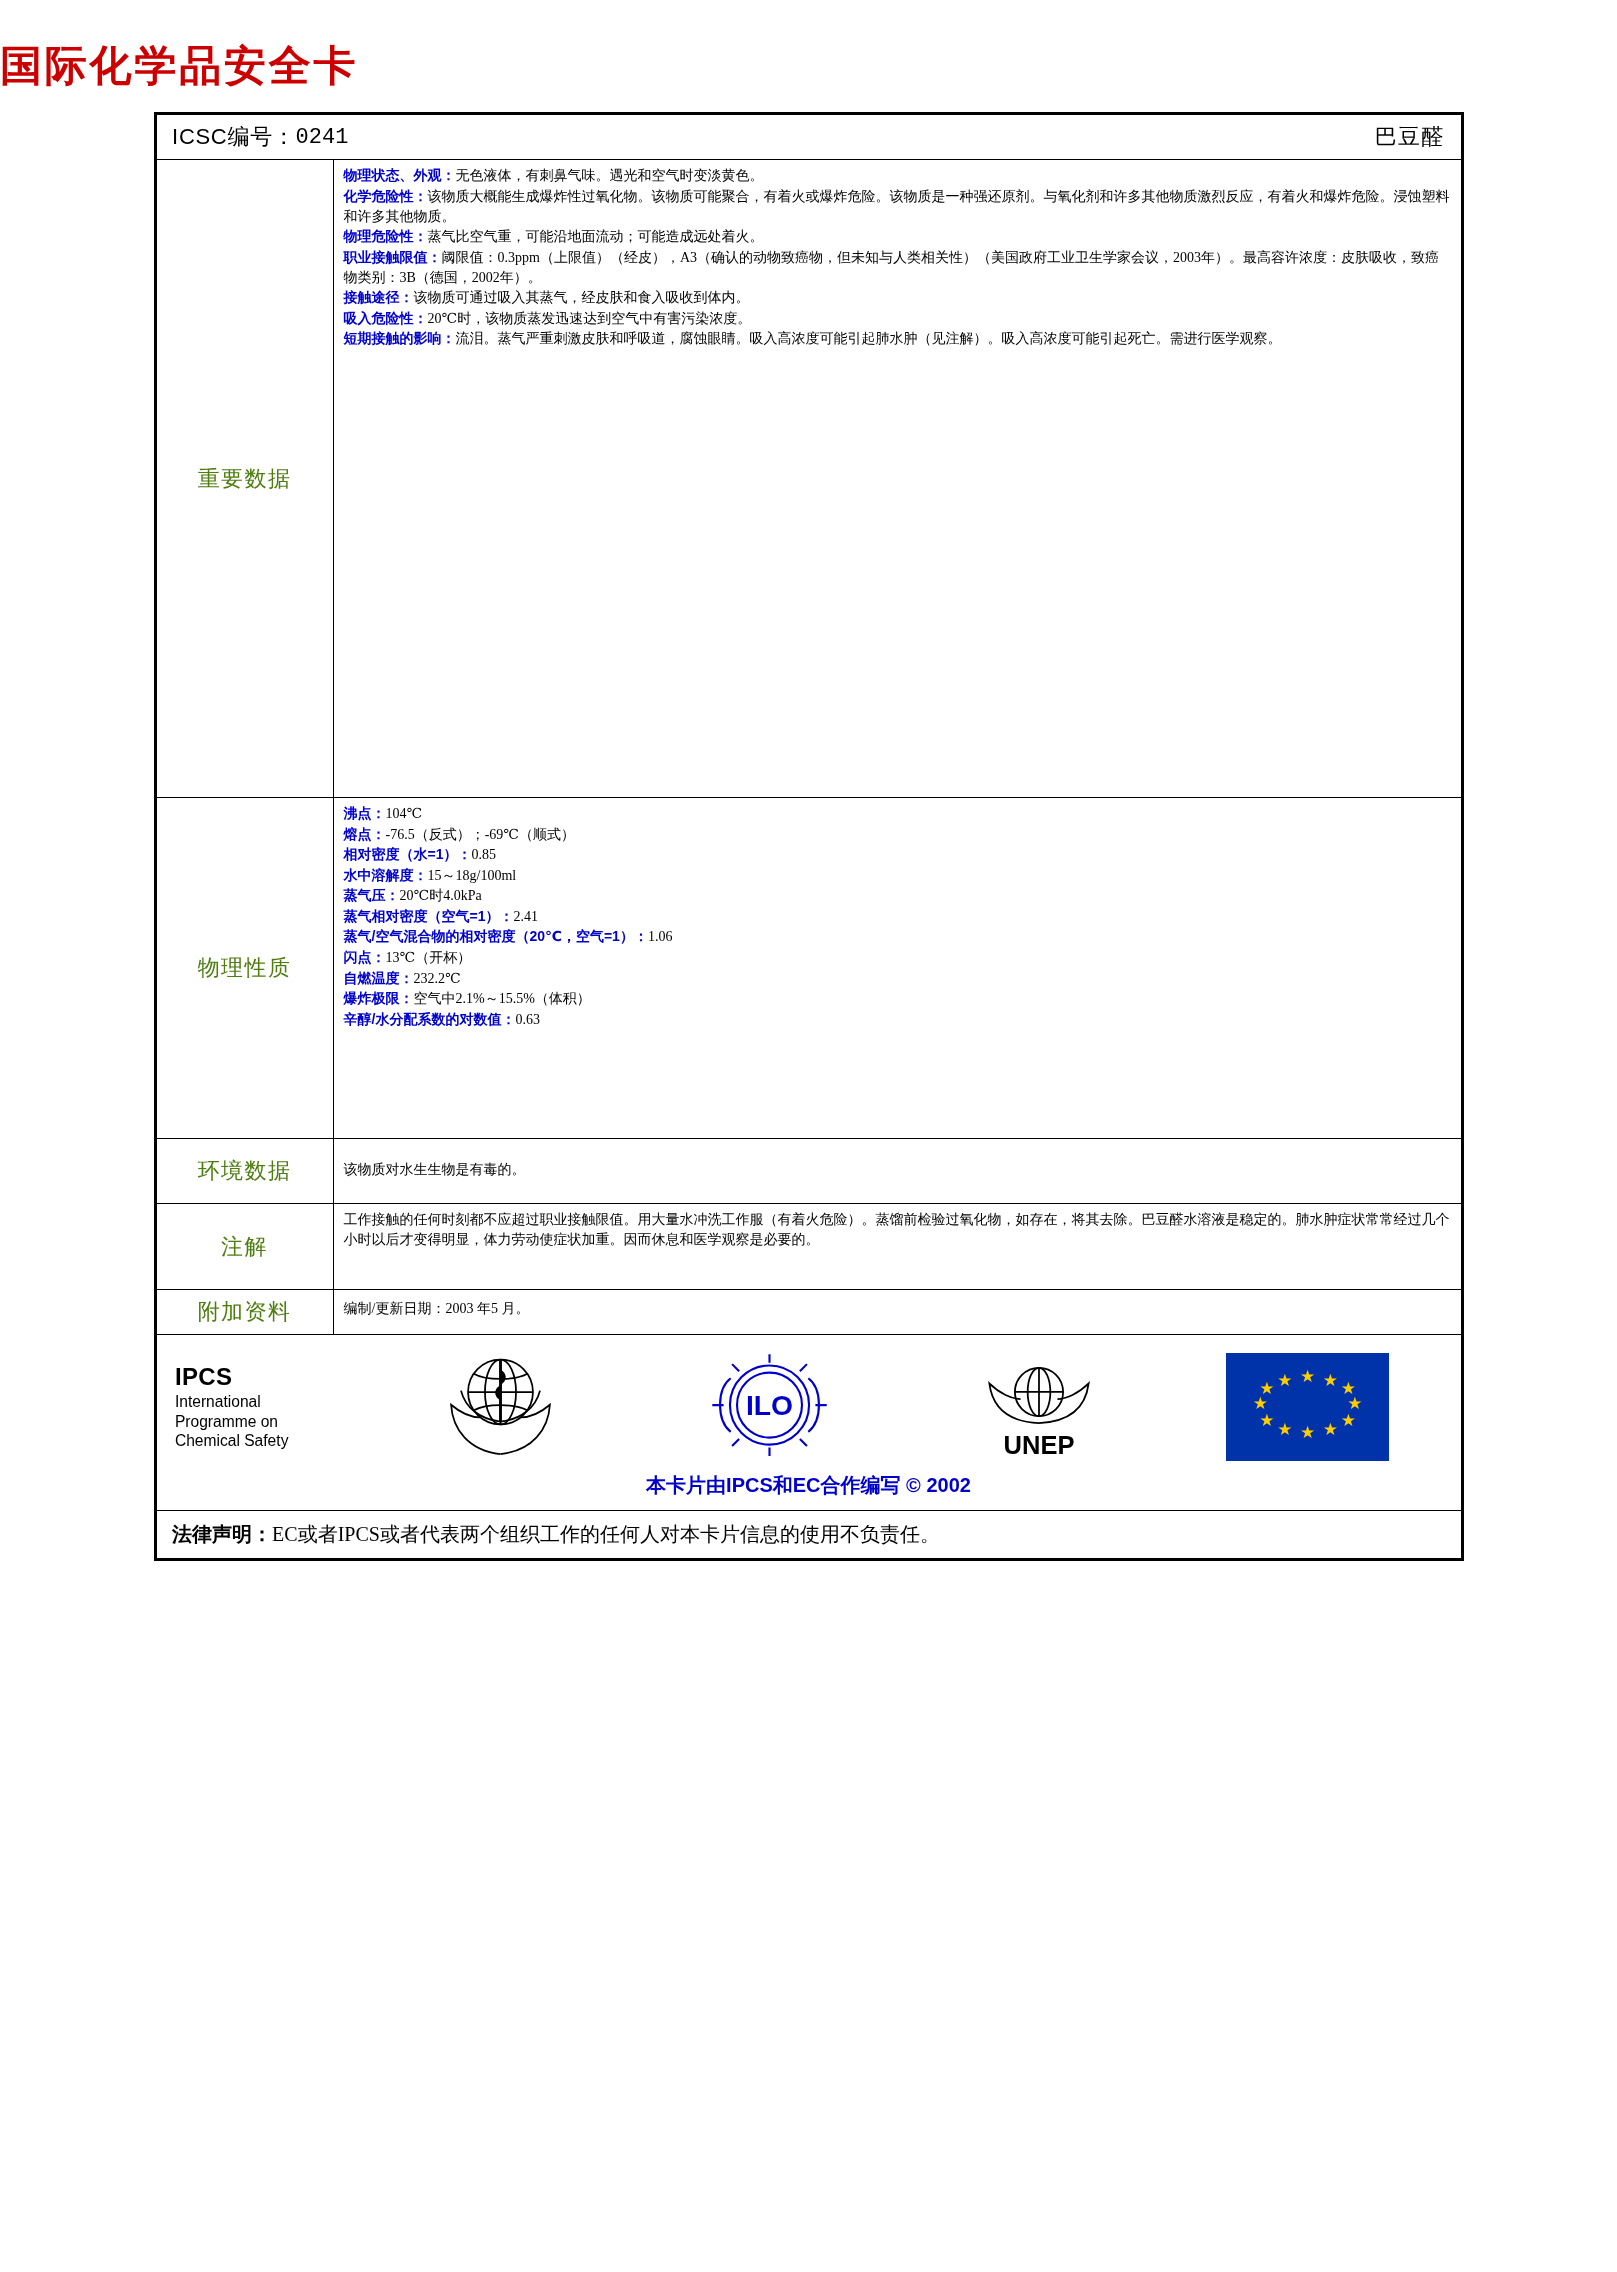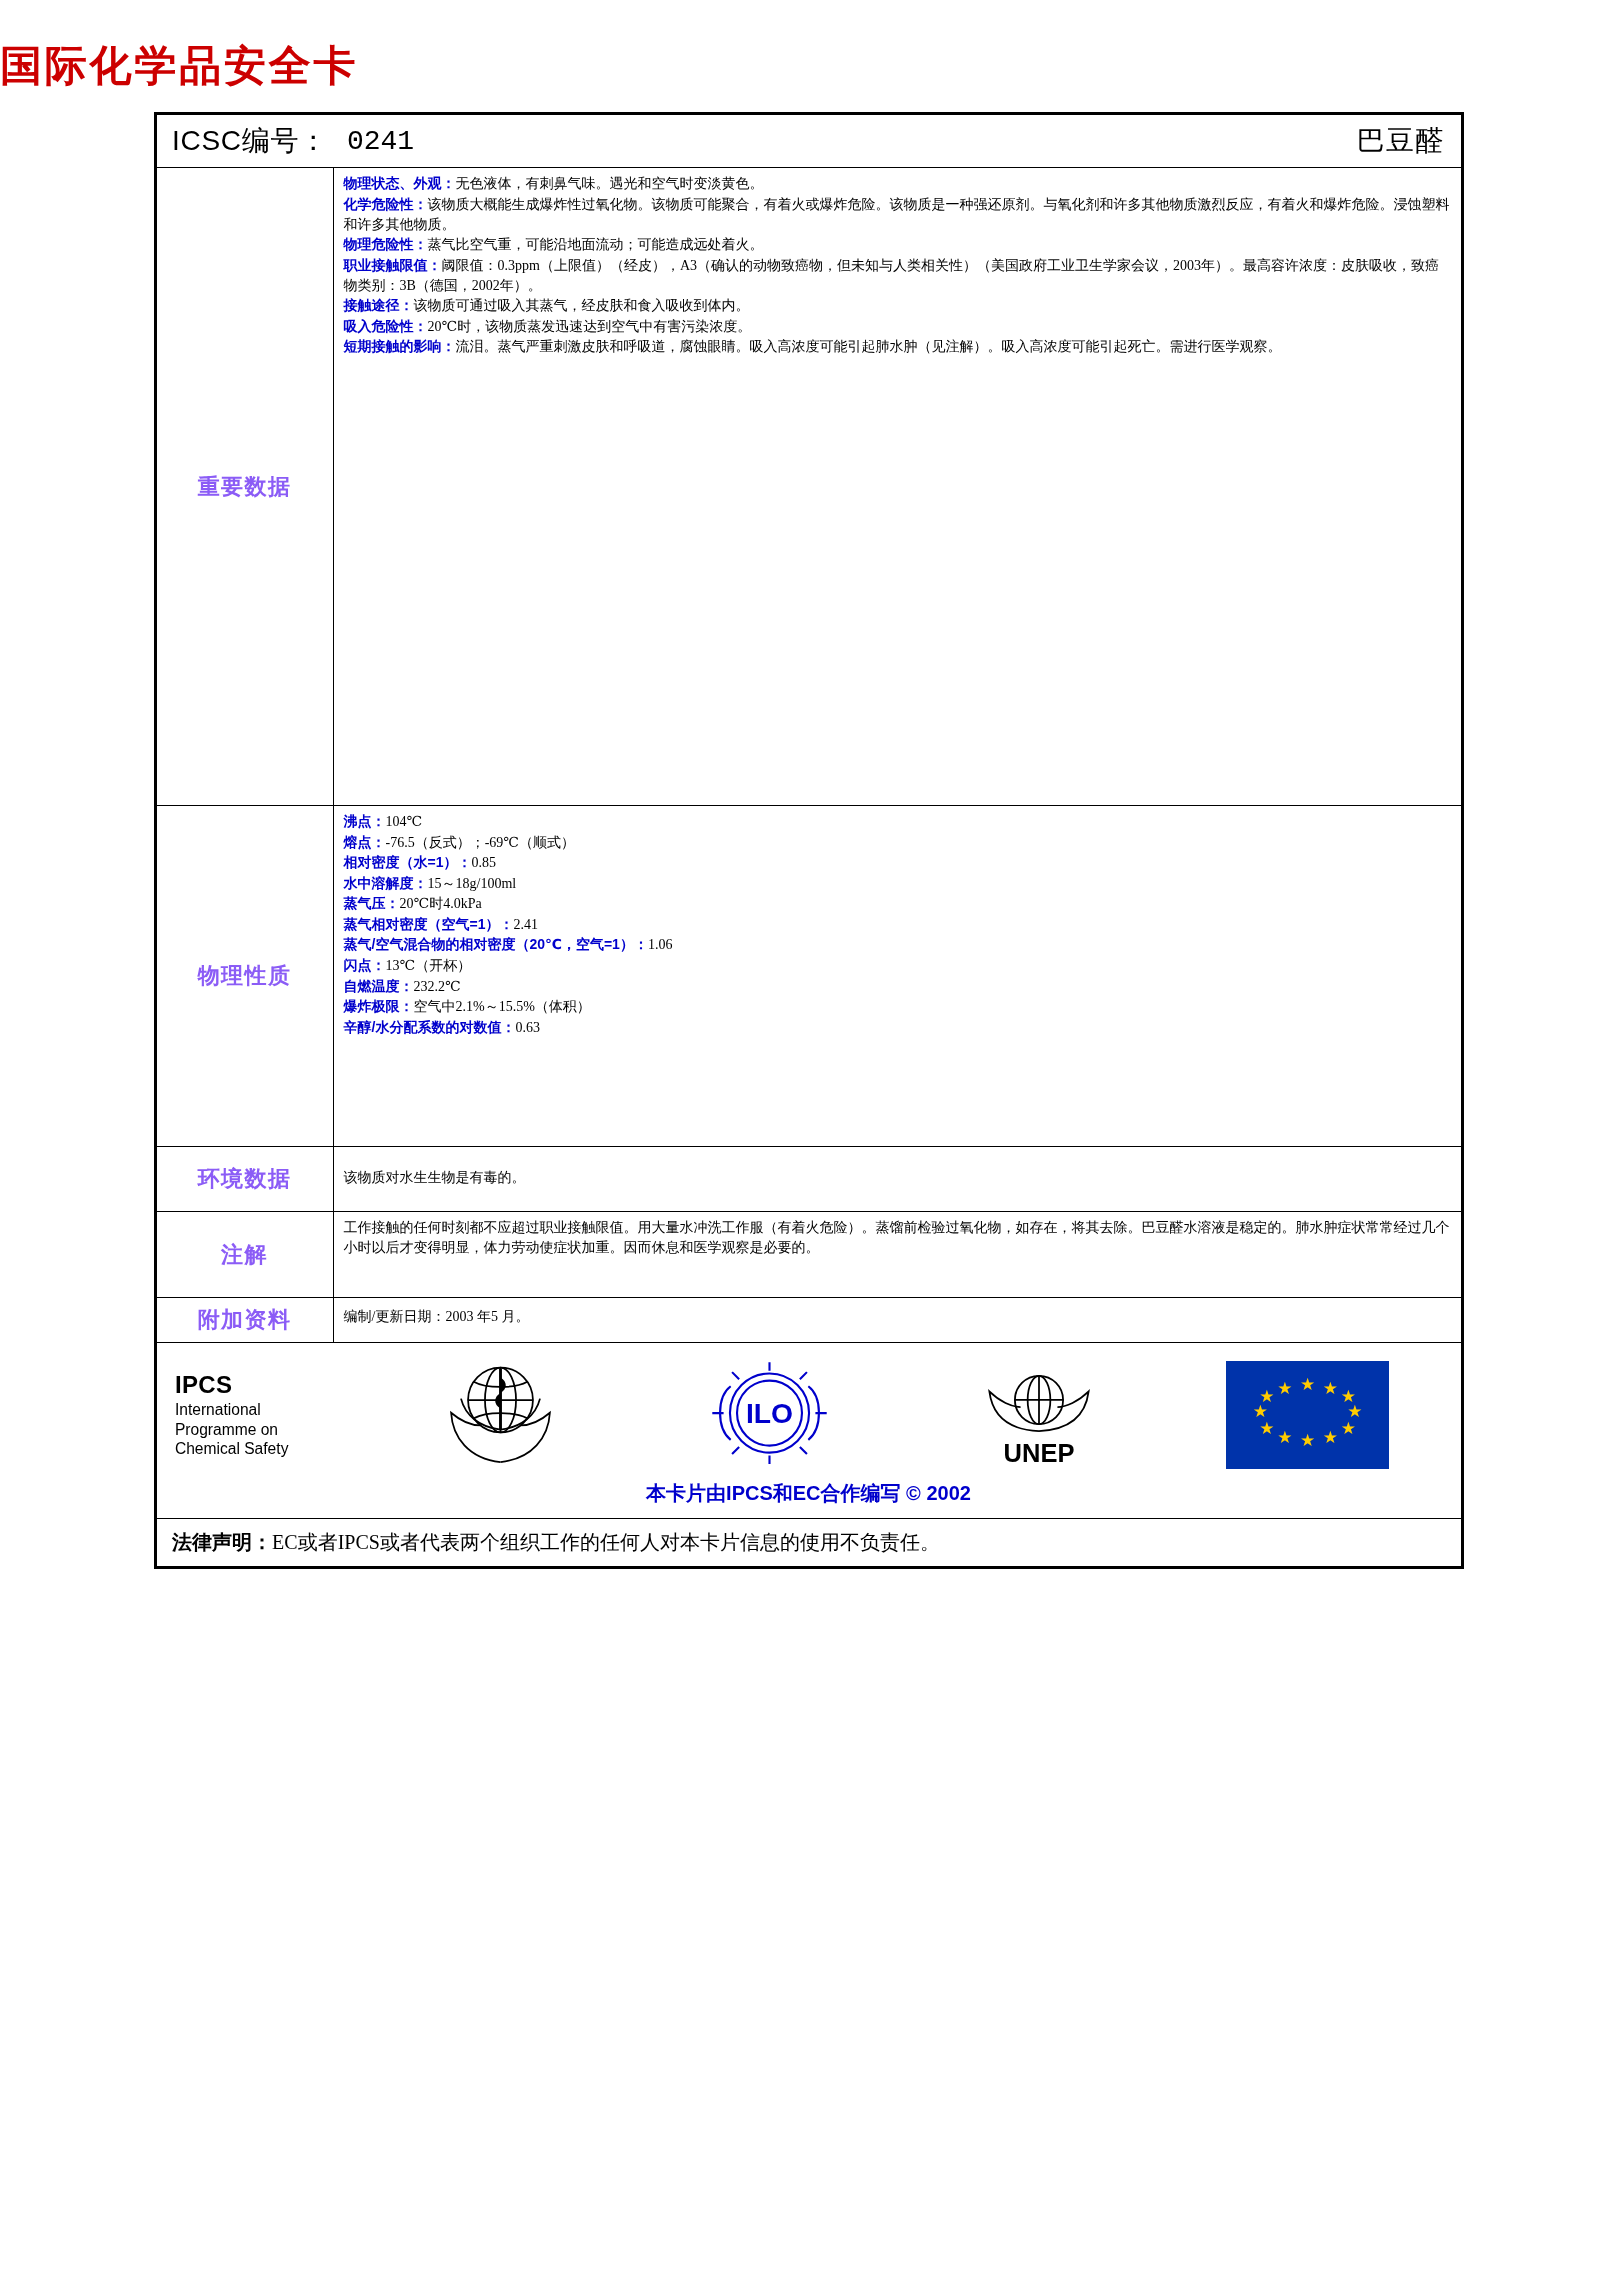--- a/index.html
+++ b/index.html
@@ -42,42 +42,41 @@
   }
   .lbl {
     width: 177px;
     min-width: 177px;
     border-right: 1.4px solid #000000;
     box-sizing: border-box;
     display: flex;
     align-items: center;
     justify-content: center;
     text-align: center;
-    color: #8b5cf6;
-    font-family: "Liberation Sans", "DejaVu Sans", sans-serif;
-    font-weight: bold;
+    color: #4d7c0f;
+    font-family: "Liberation Sans", "DejaVu Sans", sans-serif;
+    font-weight: normal;
     font-size: 22px;
     letter-spacing: 1.4px;
     padding: 5.7px 2.8px;
   }
   .cell {
     flex: 1;
     box-sizing: border-box;
     padding: 5.7px 10px 8.5px 10px;
     font-size: 14px;
     line-height: 1.42;
   }
   
   .hdr {
     display: flex;
     align-items: center;
     border-bottom: 1.4px solid #000000;
     padding: 7px 15.6px;
-    font-size: 28px;
-    gap: 19px;
+    font-size: 22px;
   }
   .hdr .icsc-label {
     font-family: "Liberation Sans", "DejaVu Sans", sans-serif;
     letter-spacing: 0.7px;
   }
   .hdr .icsc-num {
     margin-left: 0;
     font-family: Liberation Mono, monospace;
   }
   .hdr .cname {

